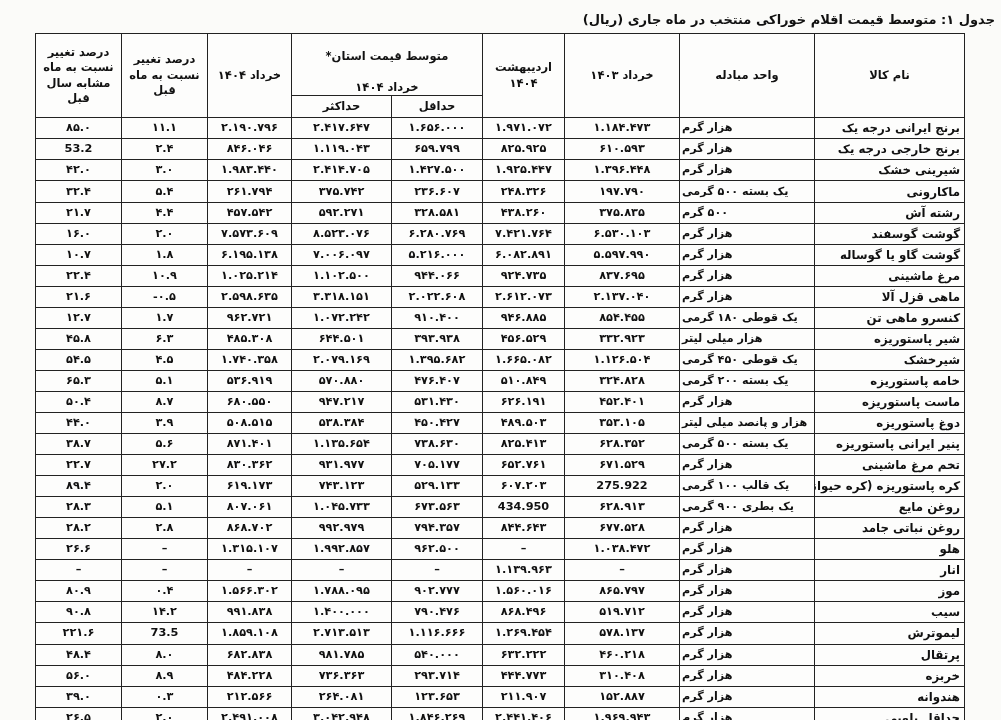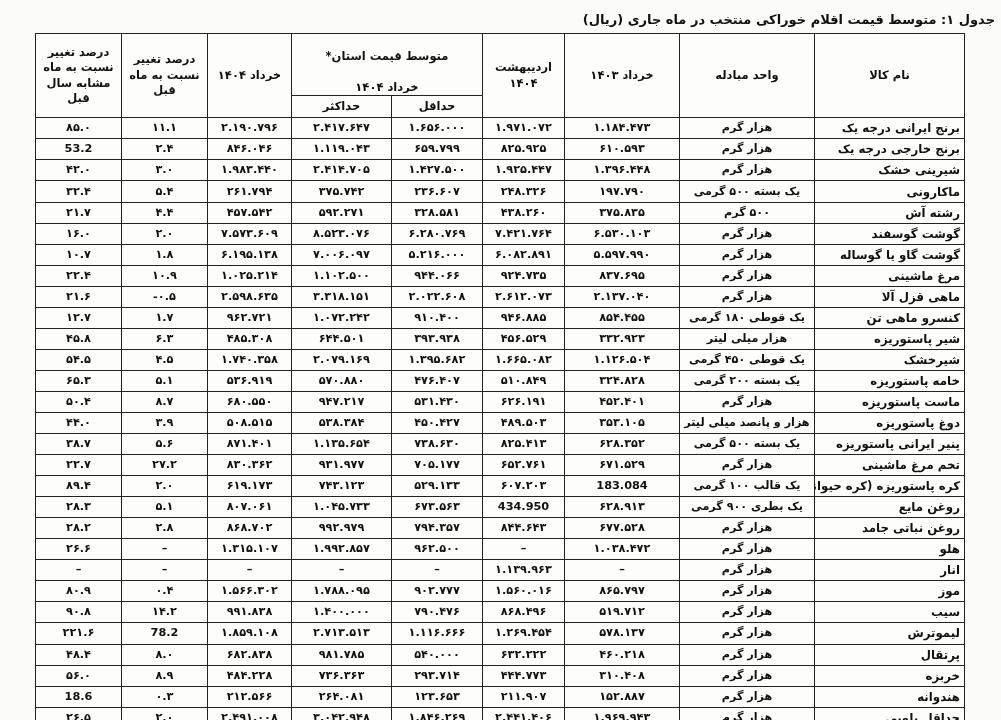--- a/index.html
+++ b/index.html
@@ -61,21 +61,21 @@
   }
   tbody td.c0 {                  
     direction: rtl;
     text-align: right;
     padding-right: 4px;
     font-size: 11.8px;
     margin-top: 46px;
   }
   tbody td.c1 {                  
     direction: rtl;
-    text-align: center;
+    text-align: left;
     font-size: 11.2px;
   }
 </style>
 </head>
 <body>
 
 <div class="page">
 
   <div class="doc-title">جدول ۱: متوسط قیمت اقلام خوراکی منتخب در ماه جاری (ریال)</div>
 
@@ -294,21 +294,21 @@
           <td class="c3">۶۵۲.۷۶۱</td>
           <td class="c4">۷۰۵.۱۷۷</td>
           <td class="c5">۹۳۱.۹۷۷</td>
           <td class="c6">۸۳۰.۳۶۲</td>
           <td class="c7">۲۷.۲</td>
           <td class="c8">۲۲.۷</td>
         </tr>
         <tr>
           <td class="c0">کره پاستوریزه (کره حیوانی)</td>
           <td class="c1">یک قالب ۱۰۰ گرمی</td>
-          <td class="c2">183.084</td>
+          <td class="c2">275.922</td>
           <td class="c3">۶۰۷.۲۰۳</td>
           <td class="c4">۵۲۹.۱۳۳</td>
           <td class="c5">۷۴۳.۱۲۳</td>
           <td class="c6">۶۱۹.۱۷۳</td>
           <td class="c7">۲.۰</td>
           <td class="c8">۸۹.۴</td>
         </tr>
         <tr>
           <td class="c0">روغن مایع</td>
           <td class="c1">یک بطری ۹۰۰ گرمی</td>
@@ -376,21 +376,21 @@
           <td class="c8">۹۰.۸</td>
         </tr>
         <tr>
           <td class="c0">لیموترش</td>
           <td class="c1">هزار گرم</td>
           <td class="c2">۵۷۸.۱۳۷</td>
           <td class="c3">۱.۲۶۹.۴۵۴</td>
           <td class="c4">۱.۱۱۶.۶۶۶</td>
           <td class="c5">۲.۷۱۳.۵۱۳</td>
           <td class="c6">۱.۸۵۹.۱۰۸</td>
-          <td class="c7">78.2</td>
+          <td class="c7">73.5</td>
           <td class="c8">۲۲۱.۶</td>
         </tr>
         <tr>
           <td class="c0">پرتقال</td>
           <td class="c1">هزار گرم</td>
           <td class="c2">۴۶۰.۲۱۸</td>
           <td class="c3">۶۳۲.۲۲۲</td>
           <td class="c4">۵۴۰.۰۰۰</td>
           <td class="c5">۹۸۱.۷۸۵</td>
           <td class="c6">۶۸۲.۸۳۸</td>
@@ -410,21 +410,21 @@
         </tr>
         <tr>
           <td class="c0">هندوانه</td>
           <td class="c1">هزار گرم</td>
           <td class="c2">۱۵۲.۸۸۷</td>
           <td class="c3">۲۱۱.۹۰۷</td>
           <td class="c4">۱۲۳.۶۵۳</td>
           <td class="c5">۲۶۴.۰۸۱</td>
           <td class="c6">۲۱۲.۵۶۶</td>
           <td class="c7">۰.۳</td>
-          <td class="c8">18.6</td>
+          <td class="c8">۳۹.۰</td>
         </tr>
         <tr>
           <td class="c0">حداقل پلویی</td>
           <td class="c1">هزار گرم</td>
           <td class="c2">۱.۹۶۹.۹۴۳</td>
           <td class="c3">۲.۴۴۱.۴۰۶</td>
           <td class="c4">۱.۸۴۶.۲۶۹</td>
           <td class="c5">۳.۰۴۲.۹۴۸</td>
           <td class="c6">۲.۴۹۱.۰۰۸</td>
           <td class="c7">۲.۰</td>

